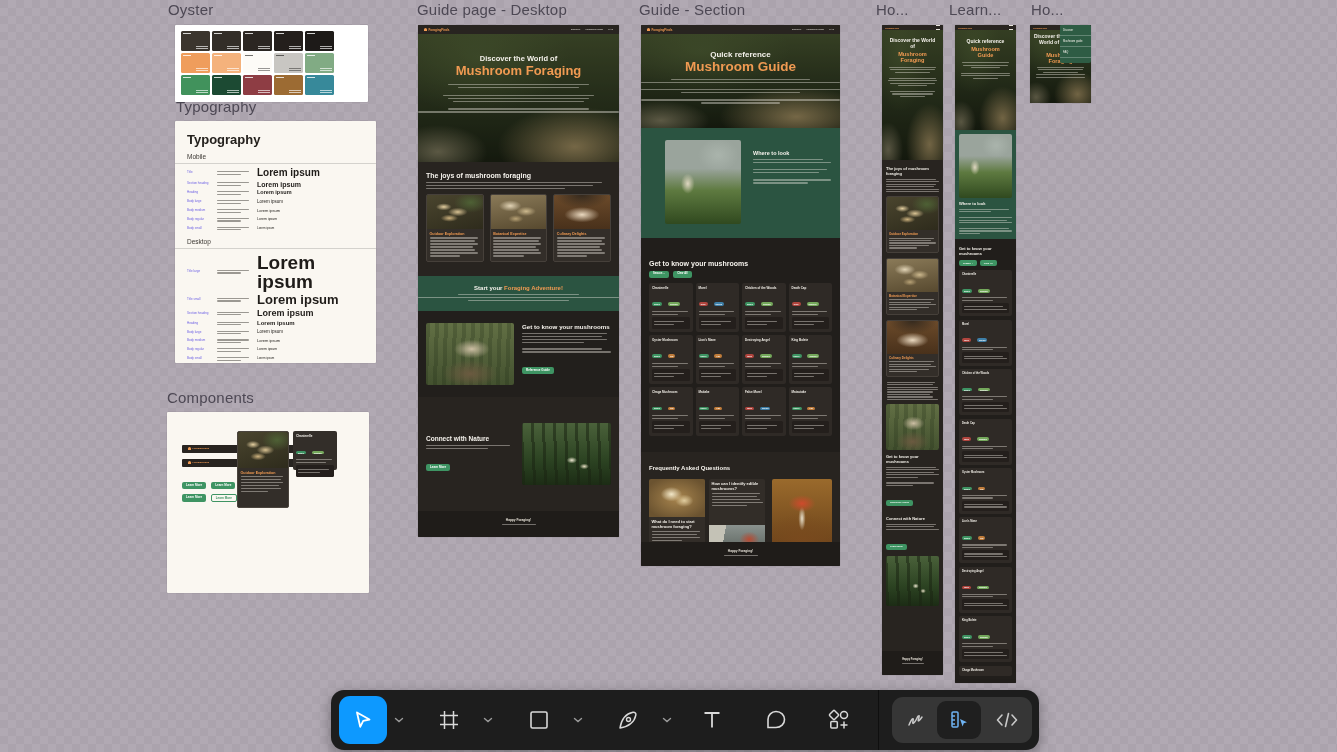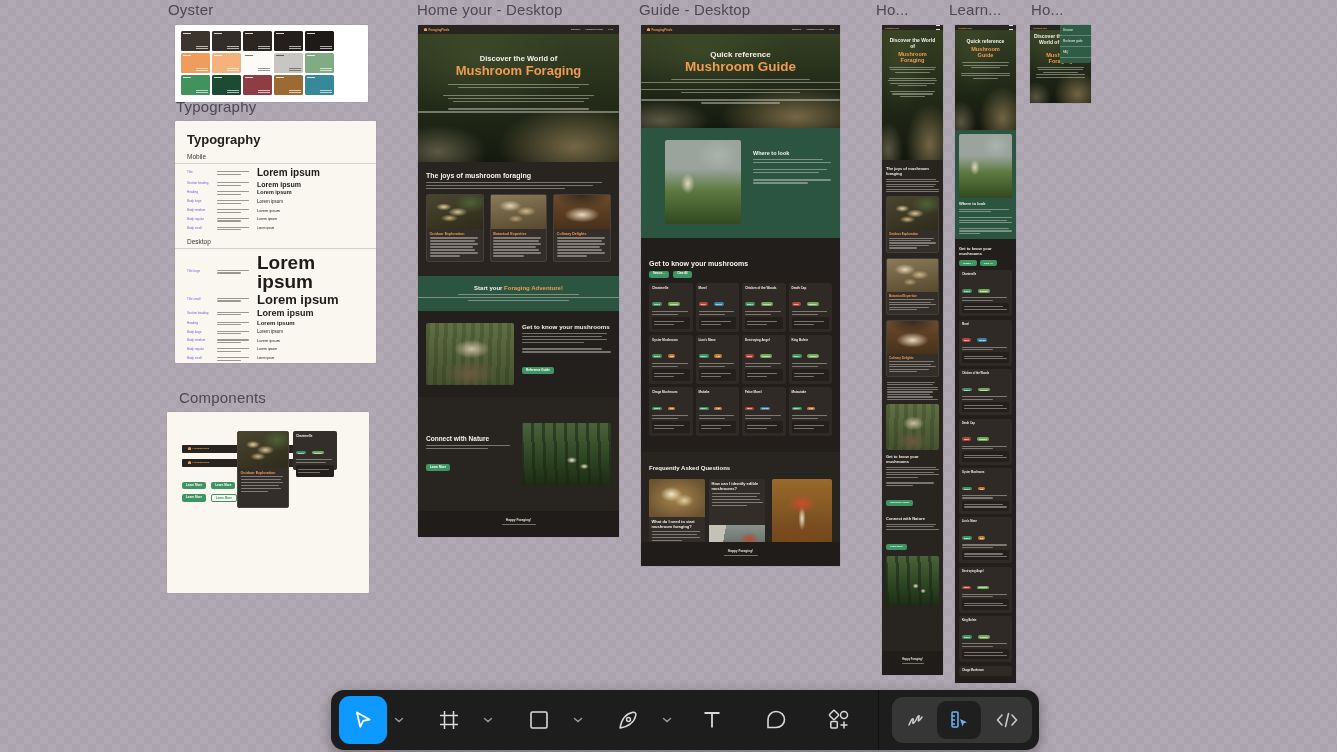--- a/index.html
+++ b/index.html
@@ -136,23 +136,23 @@
     display:flex;align-items:center;justify-content:center;}
   .picon{position:absolute;top:0;height:46px;display:flex;align-items:center;justify-content:center;}
 </style>
 </head>
 <body>
 
 <div id="canvas">
 
   <div class="frame-label" style="left:168px;top:1px;">Oyster</div>
   <div class="frame-label" style="left:176px;top:98px;">Typography</div>
-  <div class="frame-label" style="left:179px;top:389px;">Components</div>
-  <div class="frame-label" style="left:417px;top:1px;">Home your - Desktop</div>
-  <div class="frame-label" style="left:639px;top:1px;">Guide - Desktop</div>
+  <div class="frame-label" style="left:167px;top:389px;">Components</div>
+  <div class="frame-label" style="left:417px;top:1px;">Guide page - Desktop</div>
+  <div class="frame-label" style="left:639px;top:1px;">Guide - Section</div>
   <div class="frame-label" style="left:876px;top:1px;">Ho...</div>
   <div class="frame-label" style="left:949px;top:1px;">Learn...</div>
   <div class="frame-label" style="left:1031px;top:1px;">Ho...</div>
 
   <div class="frame light" style="left:175px;top:25px;width:193px;height:77px;background:#fff;">
     <div class="swgrid">
 
     <div class="sw" style="background: rgb(59, 53, 46);"></div>
         <div class="sw" style="background: rgb(51, 46, 40);"></div>
         <div class="sw" style="background: rgb(43, 38, 34);"></div>

